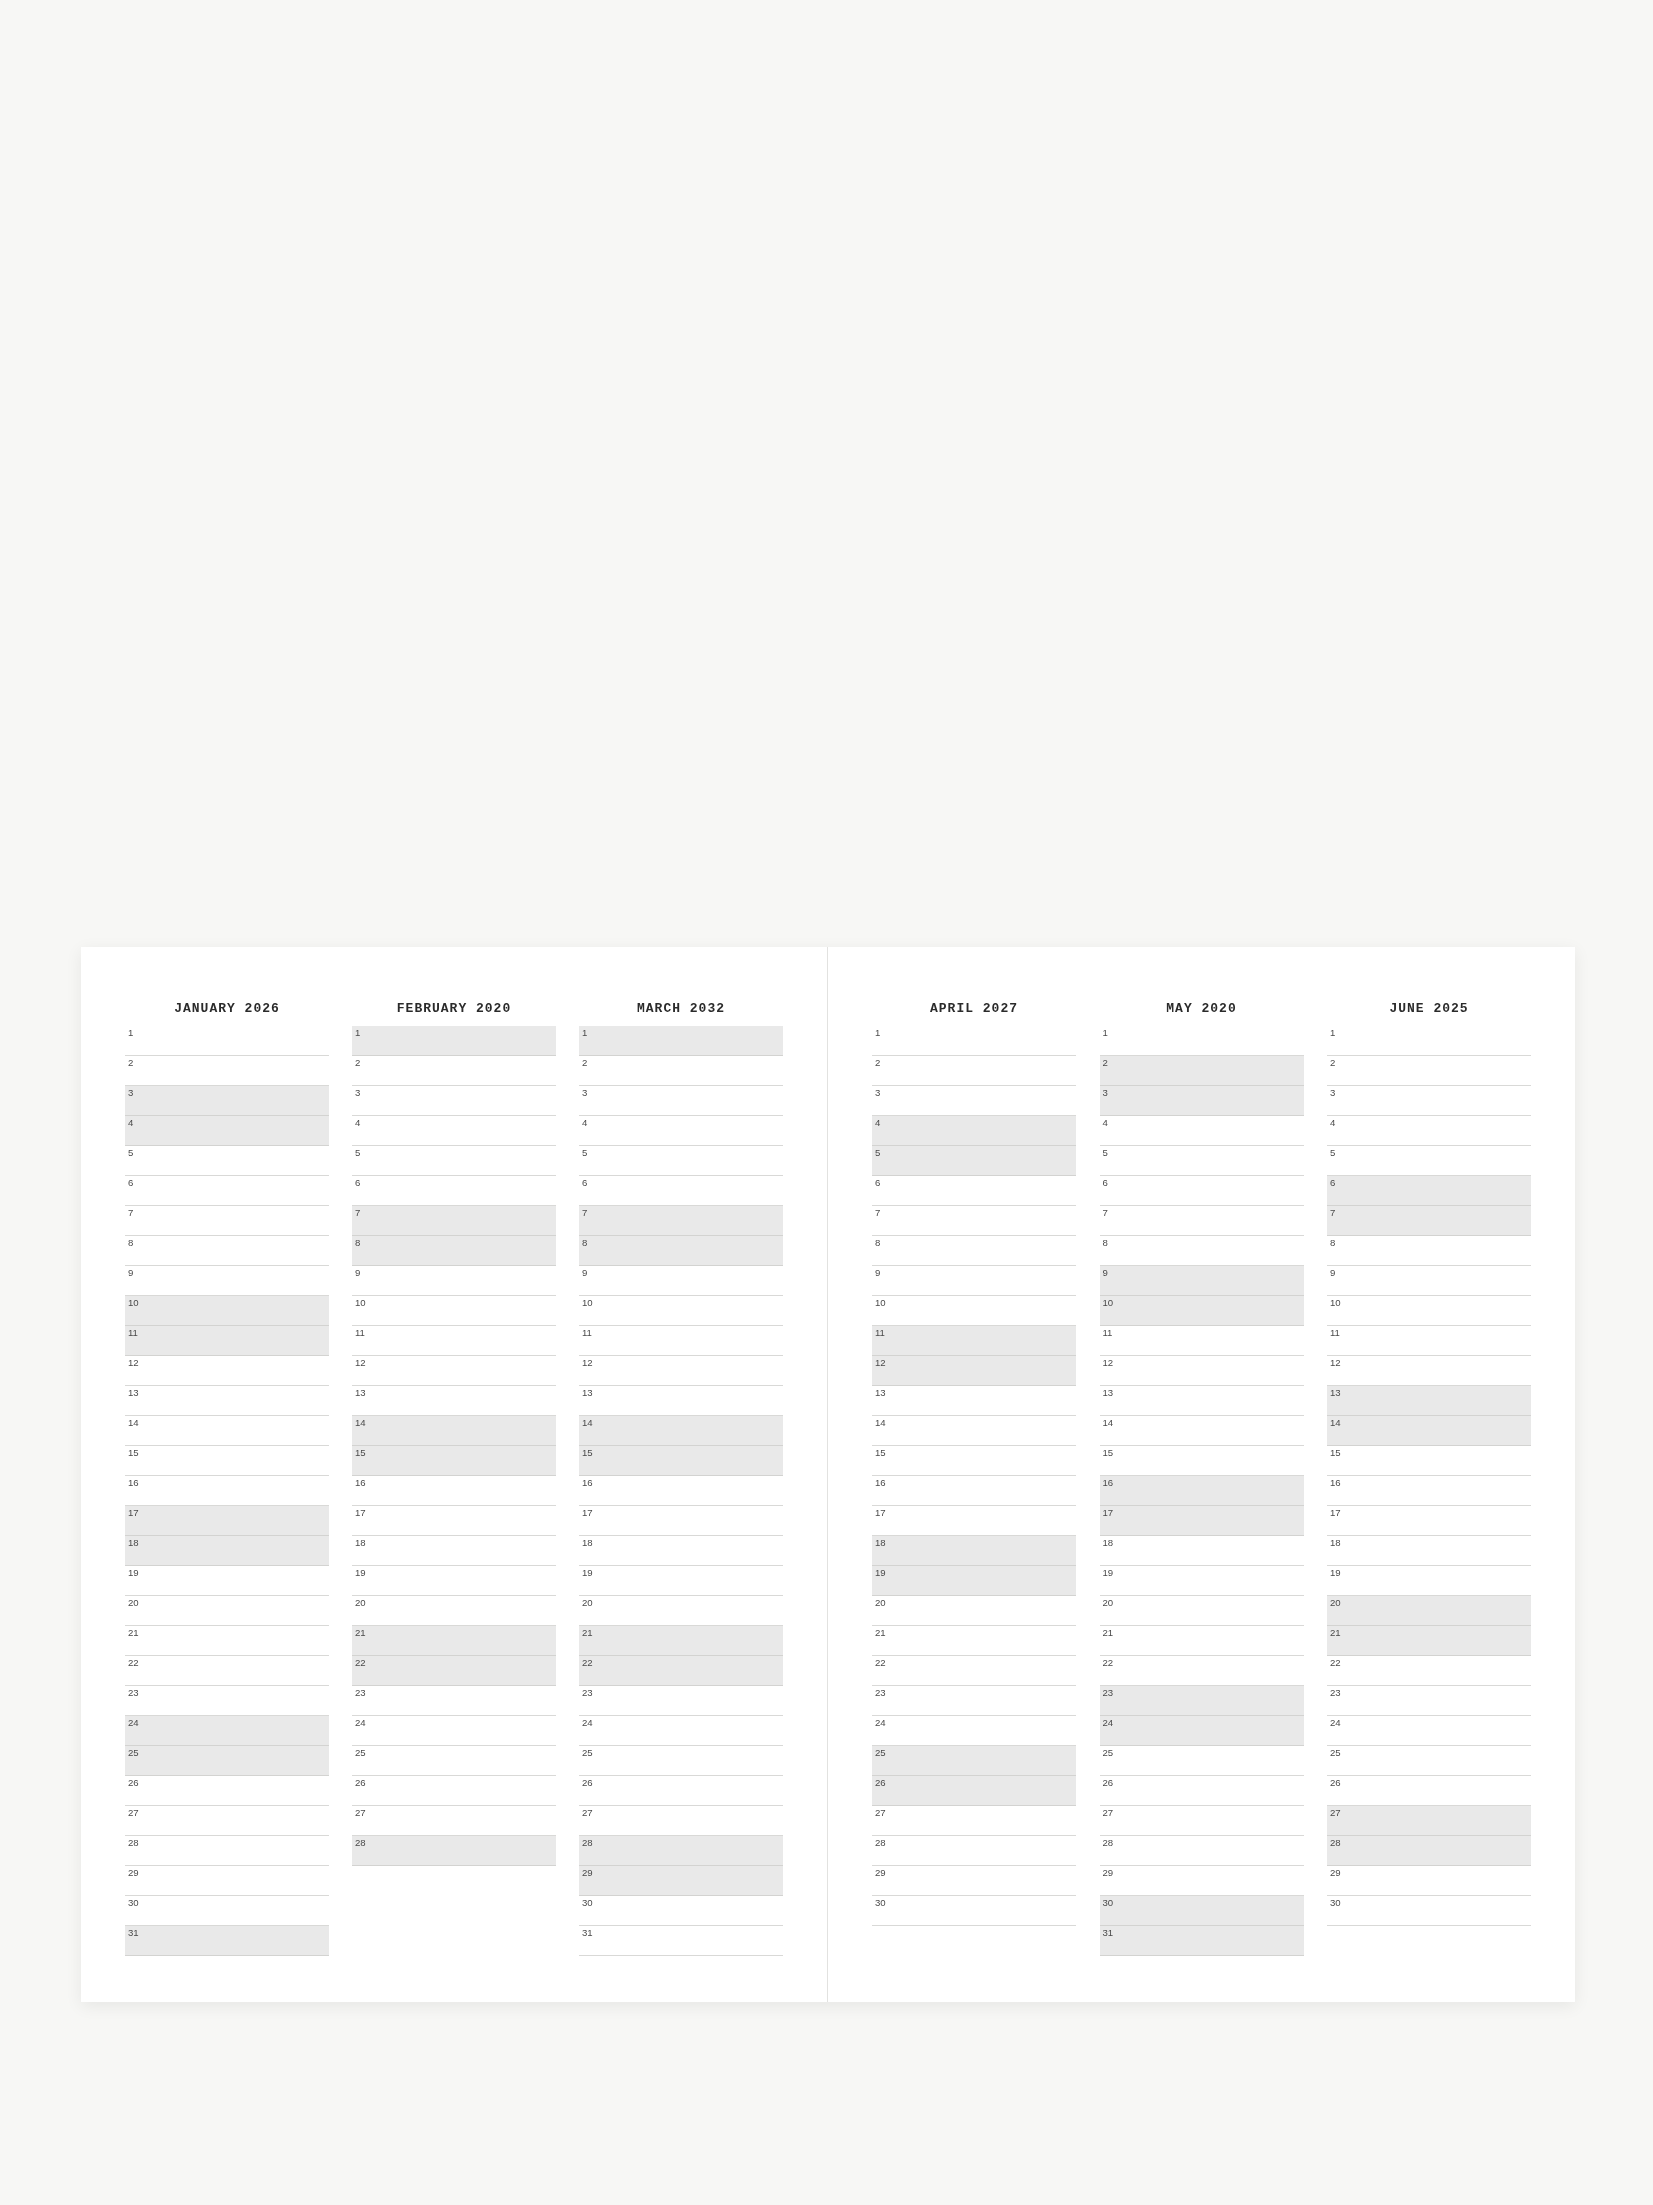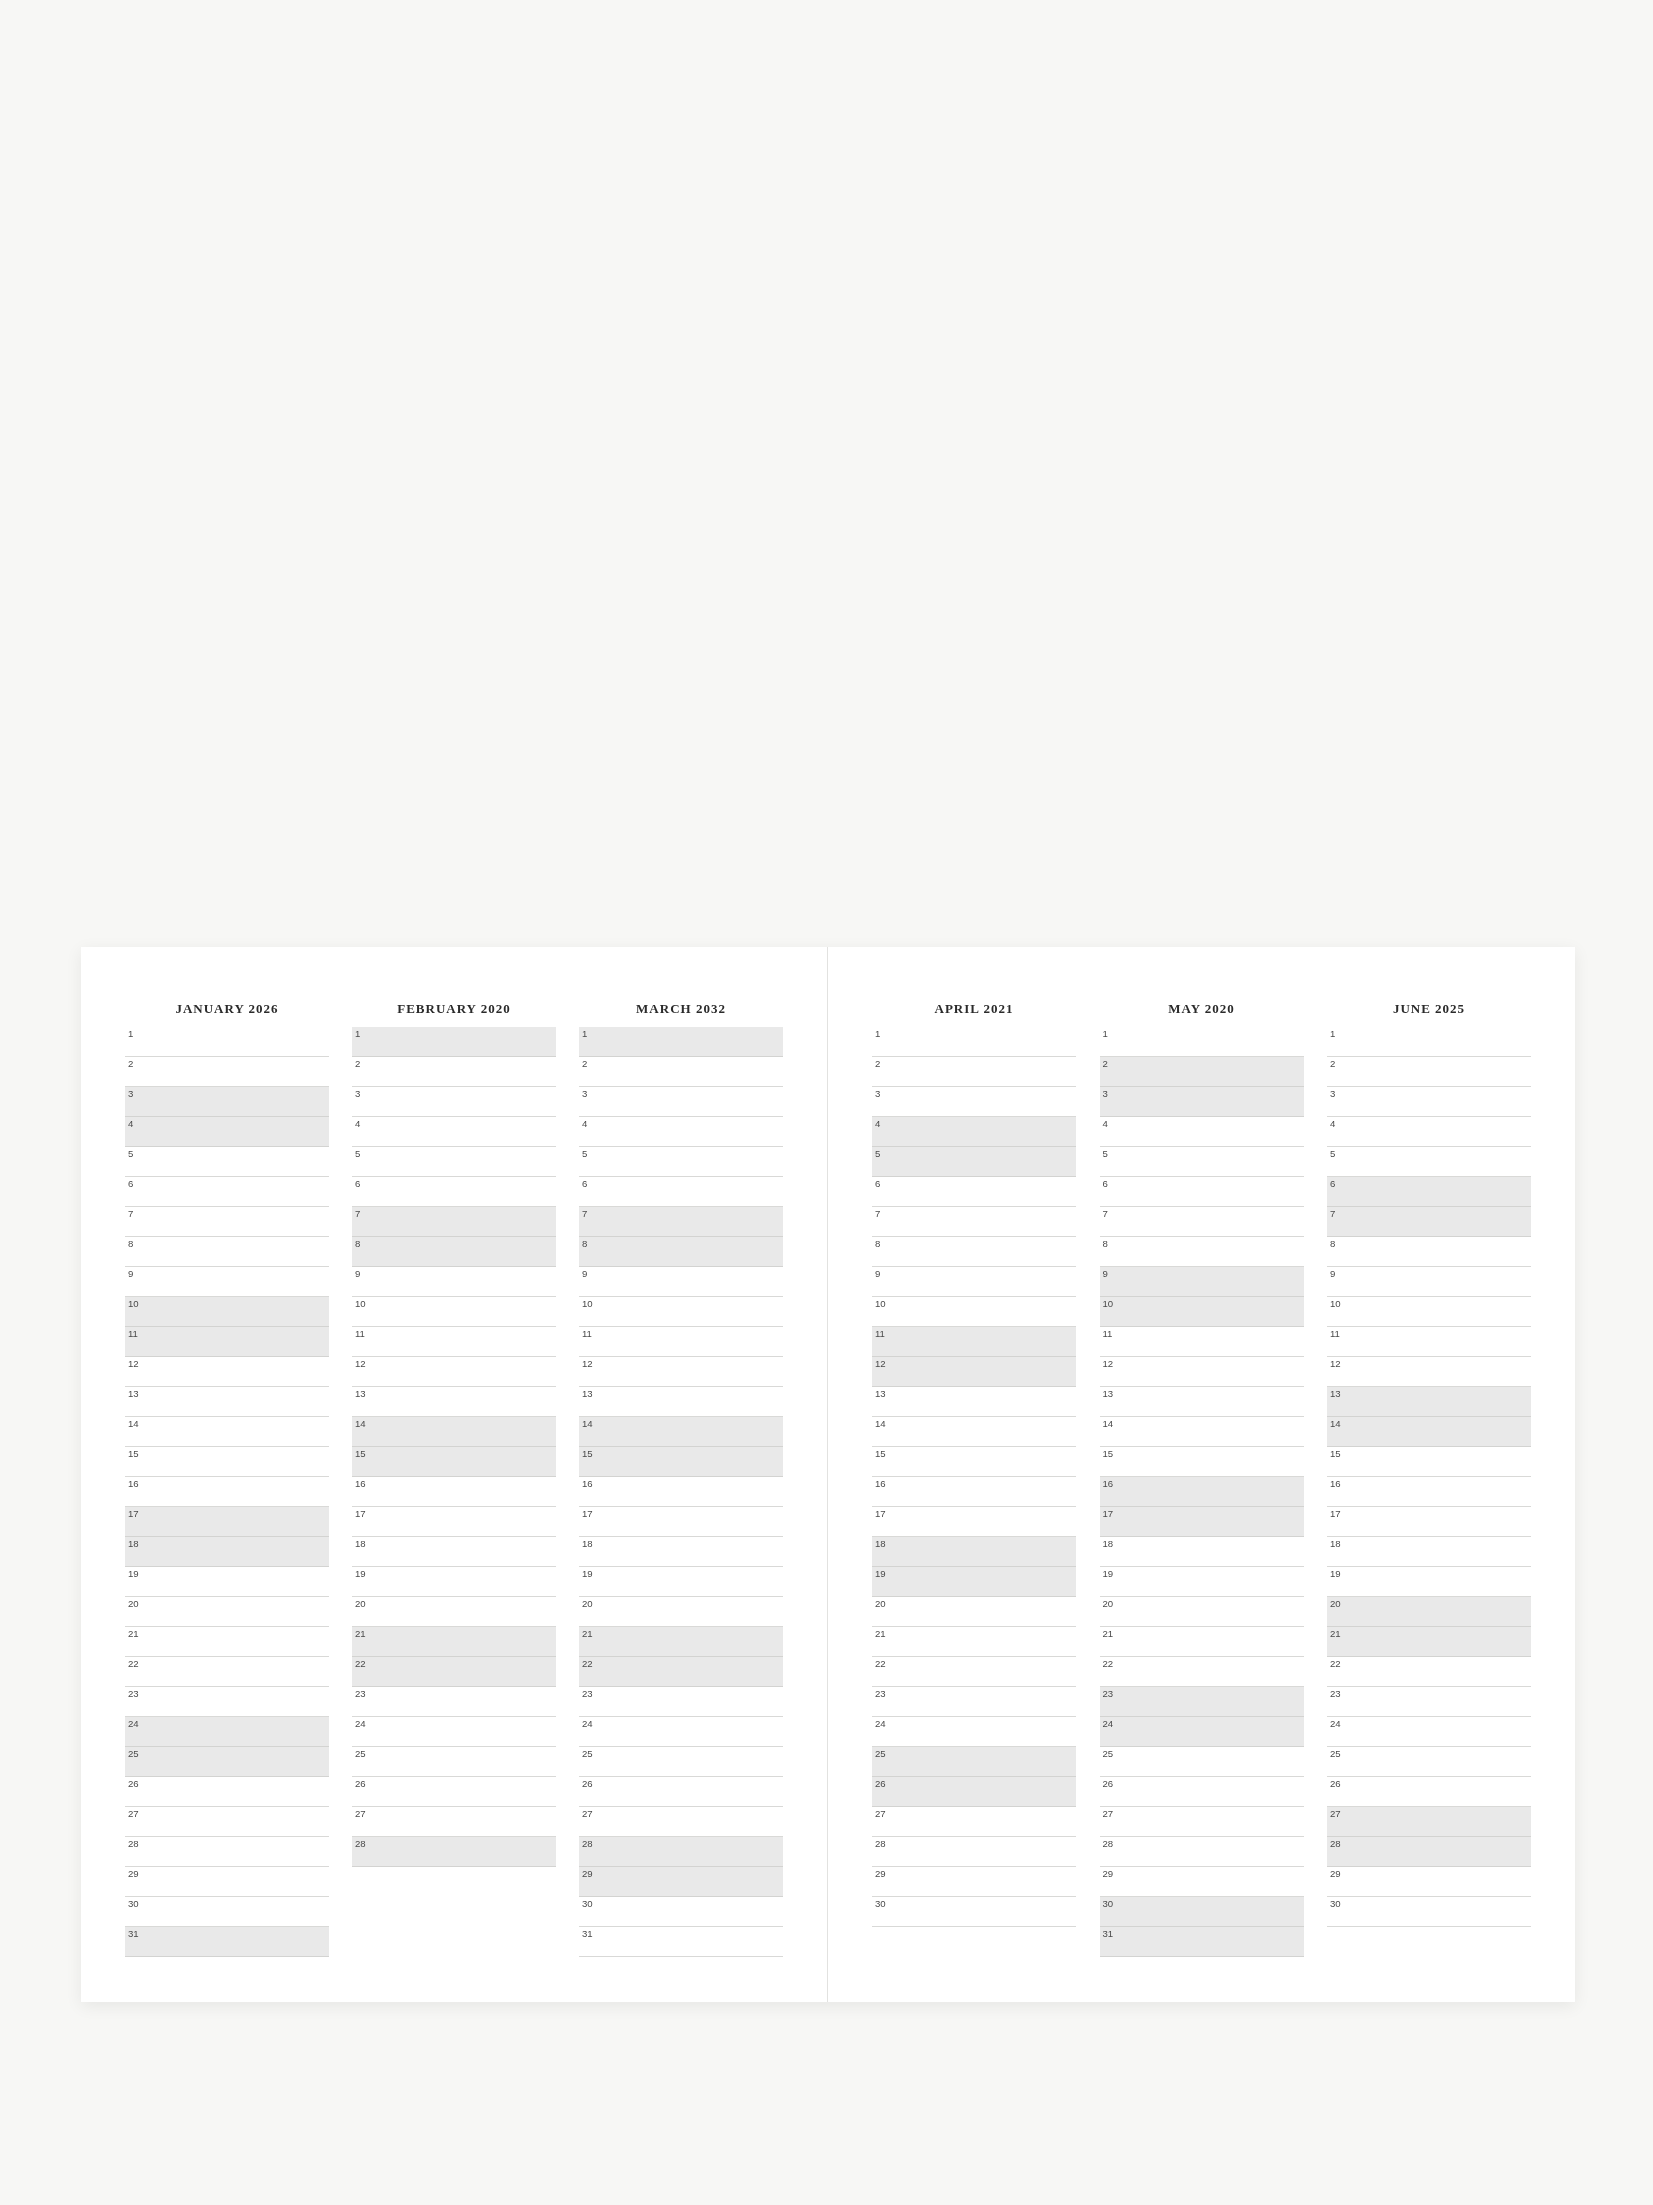--- a/index.html
+++ b/index.html
@@ -40,21 +40,21 @@
   .month {
     width: 204px;
   }
   .month-title {
     text-align: center;
     font-size: 13px;
     font-weight: bold;
     letter-spacing: 1px;
     color: #2b2b2b;
     margin-bottom: 10.3px;
-    font-family: Liberation Serif, serif;
+    font-family: Liberation Mono, monospace;
     white-space: nowrap;
   }
   .days {
     display: block;
   }
   .day {
     position: relative;
     height: 30px;
     box-sizing: border-box;
     border-bottom: 0.7px solid #d9d9d7;
@@ -187,21 +187,21 @@
             <div class="day shaded"><span class="num">28</span></div>
             <div class="day shaded"><span class="num">29</span></div>
             <div class="day"><span class="num">30</span></div>
             <div class="day"><span class="num">31</span></div>
           </div>
       </div>
     </div>
 
     <div class="page-half right">
       <div class="month">
-        <div class="month-title">APRIL 2021</div>
+        <div class="month-title">APRIL 2027</div>
         <div class="days">
             <div class="day"><span class="num">1</span></div>
             <div class="day"><span class="num">2</span></div>
             <div class="day"><span class="num">3</span></div>
             <div class="day shaded"><span class="num">4</span></div>
             <div class="day shaded"><span class="num">5</span></div>
             <div class="day"><span class="num">6</span></div>
             <div class="day"><span class="num">7</span></div>
             <div class="day"><span class="num">8</span></div>
             <div class="day"><span class="num">9</span></div>

